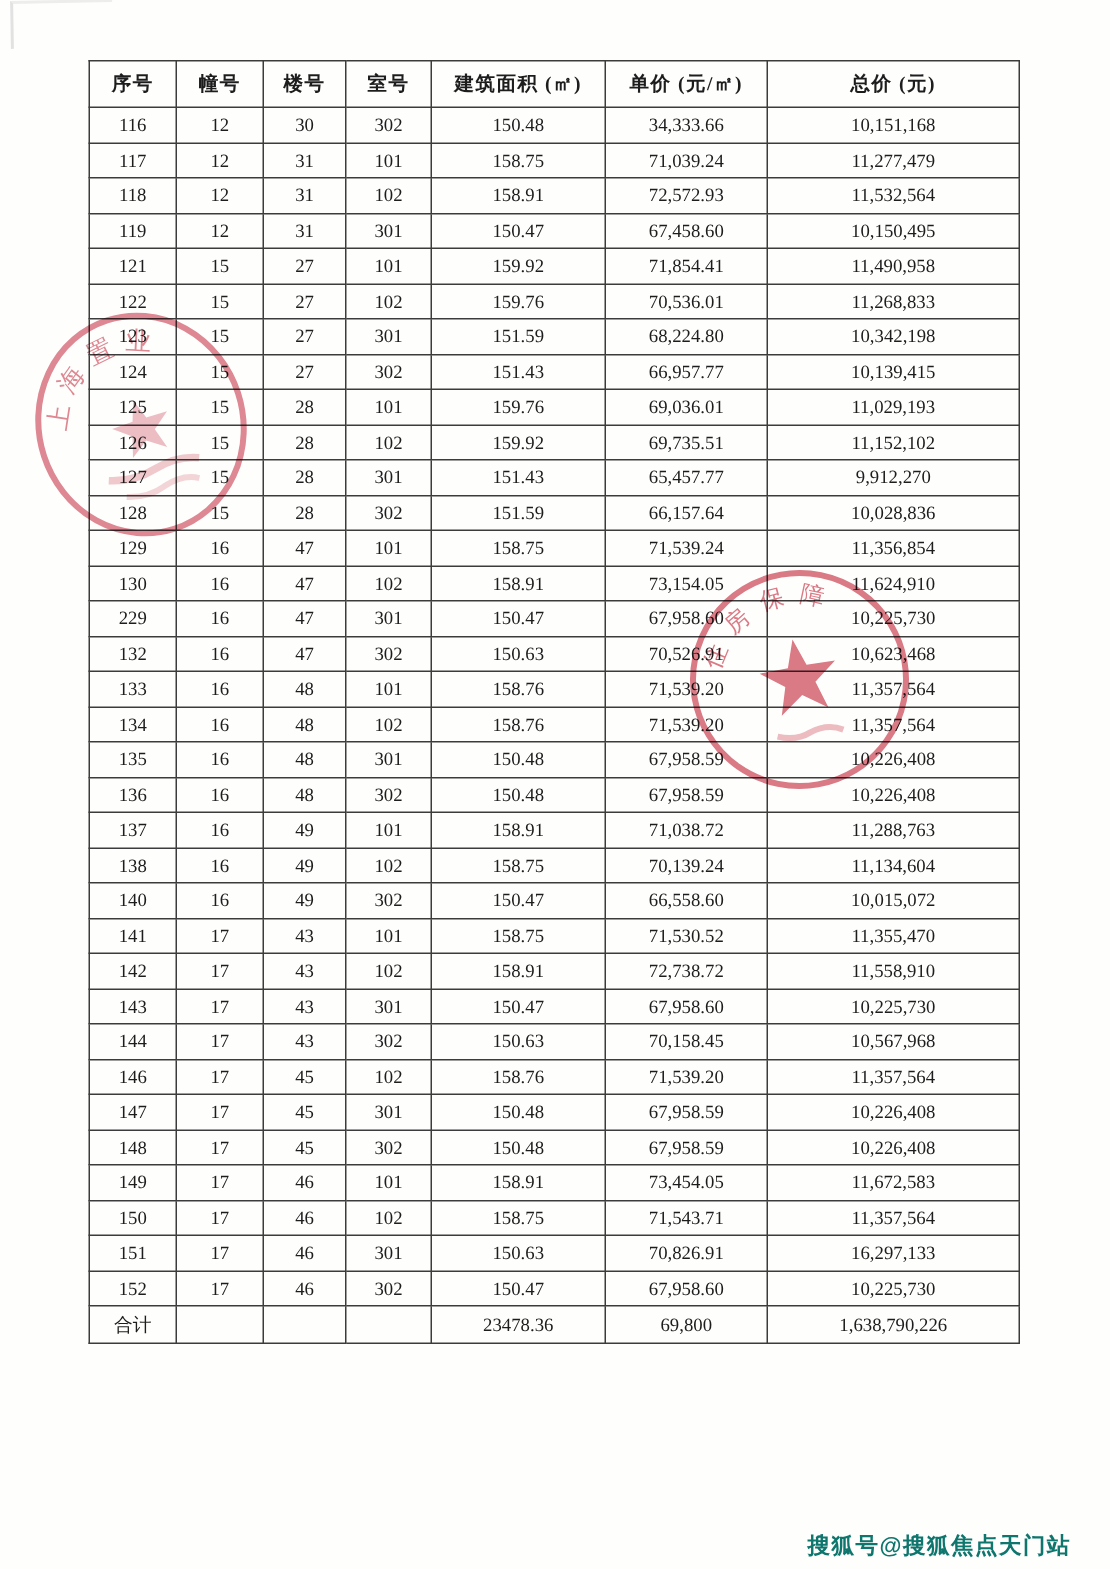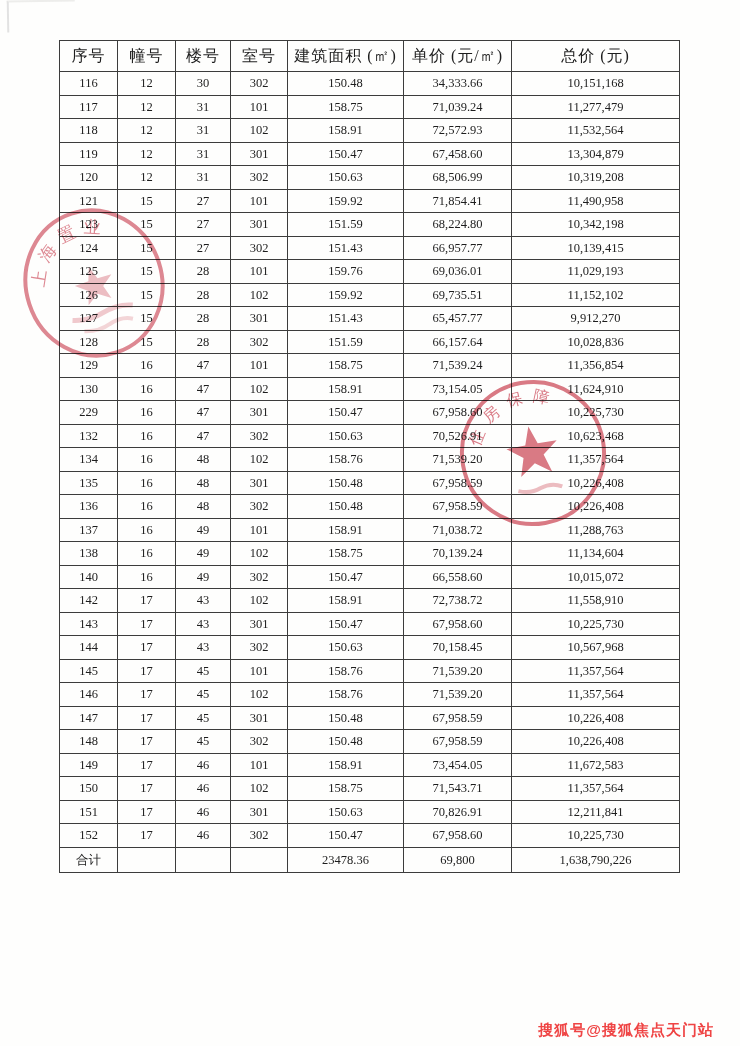--- a/index.html
+++ b/index.html
@@ -25,37 +25,37 @@
   table.price col.c4{width:57px}
   table.price col.c5{width:116px}
   table.price col.c6{width:108px}
   table.price col.c7{width:168px}
   table.price th, table.price td{
     border:1px solid #3c3c3c;
     text-align:center;vertical-align:middle;
     color:#1d1d1d;white-space:nowrap;overflow:hidden;
   }
   table.price th{
-    height:28px;font-weight:normal;font-size:16px;letter-spacing:1px;
+    height:28px;font-weight:bold;font-size:13px;letter-spacing:1px;
   }
   table.price td{
     height:22.5px;line-height:22.5px;font-size:12.5px;padding:0;
   }
   table.price tr.total td{height:24px;line-height:24px;}
   
   .stamp{
     position:absolute;pointer-events:none;
     mix-blend-mode:multiply;
   }
   .stamp-left{left:18px;top:204px;width:152px;height:158px;opacity:.55;transform:rotate(-18deg);}
   .stamp-right{left:456px;top:376px;width:154px;height:154px;opacity:.62;transform:rotate(-10deg);}
   .watermark{
     position:absolute;right:26px;bottom:6px;
     font-family:"Liberation Sans","DejaVu Sans",sans-serif;
-    font-size:15px;font-weight:600;color:#ef4444;letter-spacing:1px;
+    font-size:15px;font-weight:600;color:#0f766e;letter-spacing:1px;
   }
 </style>
 </head>
 <body>
 
 <div class="scan-artifact"></div>
 
 <table class="price">
   <colgroup>
     <col class="c1">
@@ -105,41 +105,41 @@
         <td>72,572.93</td>
         <td>11,532,564</td>
       </tr>
       <tr>
         <td>119</td>
         <td>12</td>
         <td>31</td>
         <td>301</td>
         <td>150.47</td>
         <td>67,458.60</td>
-        <td>13,304,879</td>
-      </tr>
-      <tr>
-        <td>120</td>
-        <td>12</td>
-        <td>31</td>
-        <td>302</td>
-        <td>150.63</td>
-        <td>68,506.99</td>
-        <td>10,319,208</td>
+        <td>10,150,495</td>
       </tr>
       <tr>
         <td>121</td>
         <td>15</td>
         <td>27</td>
         <td>101</td>
         <td>159.92</td>
         <td>71,854.41</td>
         <td>11,490,958</td>
       </tr>
       <tr>
+        <td>122</td>
+        <td>15</td>
+        <td>27</td>
+        <td>102</td>
+        <td>159.76</td>
+        <td>70,536.01</td>
+        <td>11,268,833</td>
+      </tr>
+      <tr>
         <td>123</td>
         <td>15</td>
         <td>27</td>
         <td>301</td>
         <td>151.59</td>
         <td>68,224.80</td>
         <td>10,342,198</td>
       </tr>
       <tr>
         <td>124</td>
@@ -216,29 +216,38 @@
       <tr>
         <td>132</td>
         <td>16</td>
         <td>47</td>
         <td>302</td>
         <td>150.63</td>
         <td>70,526.91</td>
         <td>10,623,468</td>
       </tr>
       <tr>
-        <td>134</td>
+        <td>133</td>
         <td>16</td>
         <td>48</td>
-        <td>102</td>
+        <td>101</td>
         <td>158.76</td>
         <td>71,539.20</td>
         <td>11,357,564</td>
       </tr>
       <tr>
+        <td>134</td>
+        <td>16</td>
+        <td>48</td>
+        <td>102</td>
+        <td>158.76</td>
+        <td>71,539.20</td>
+        <td>11,357,564</td>
+      </tr>
+      <tr>
         <td>135</td>
         <td>16</td>
         <td>48</td>
         <td>301</td>
         <td>150.48</td>
         <td>67,958.59</td>
         <td>10,226,408</td>
       </tr>
       <tr>
         <td>136</td>
@@ -270,20 +279,29 @@
       <tr>
         <td>140</td>
         <td>16</td>
         <td>49</td>
         <td>302</td>
         <td>150.47</td>
         <td>66,558.60</td>
         <td>10,015,072</td>
       </tr>
       <tr>
+        <td>141</td>
+        <td>17</td>
+        <td>43</td>
+        <td>101</td>
+        <td>158.75</td>
+        <td>71,530.52</td>
+        <td>11,355,470</td>
+      </tr>
+      <tr>
         <td>142</td>
         <td>17</td>
         <td>43</td>
         <td>102</td>
         <td>158.91</td>
         <td>72,738.72</td>
         <td>11,558,910</td>
       </tr>
       <tr>
         <td>143</td>
@@ -297,38 +315,29 @@
       <tr>
         <td>144</td>
         <td>17</td>
         <td>43</td>
         <td>302</td>
         <td>150.63</td>
         <td>70,158.45</td>
         <td>10,567,968</td>
       </tr>
       <tr>
-        <td>145</td>
+        <td>146</td>
         <td>17</td>
         <td>45</td>
-        <td>101</td>
+        <td>102</td>
         <td>158.76</td>
         <td>71,539.20</td>
         <td>11,357,564</td>
       </tr>
       <tr>
-        <td>146</td>
-        <td>17</td>
-        <td>45</td>
-        <td>102</td>
-        <td>158.76</td>
-        <td>71,539.20</td>
-        <td>11,357,564</td>
-      </tr>
-      <tr>
         <td>147</td>
         <td>17</td>
         <td>45</td>
         <td>301</td>
         <td>150.48</td>
         <td>67,958.59</td>
         <td>10,226,408</td>
       </tr>
       <tr>
         <td>148</td>
@@ -357,21 +366,21 @@
         <td>71,543.71</td>
         <td>11,357,564</td>
       </tr>
       <tr>
         <td>151</td>
         <td>17</td>
         <td>46</td>
         <td>301</td>
         <td>150.63</td>
         <td>70,826.91</td>
-        <td>12,211,841</td>
+        <td>16,297,133</td>
       </tr>
       <tr>
         <td>152</td>
         <td>17</td>
         <td>46</td>
         <td>302</td>
         <td>150.47</td>
         <td>67,958.60</td>
         <td>10,225,730</td>
       </tr>

